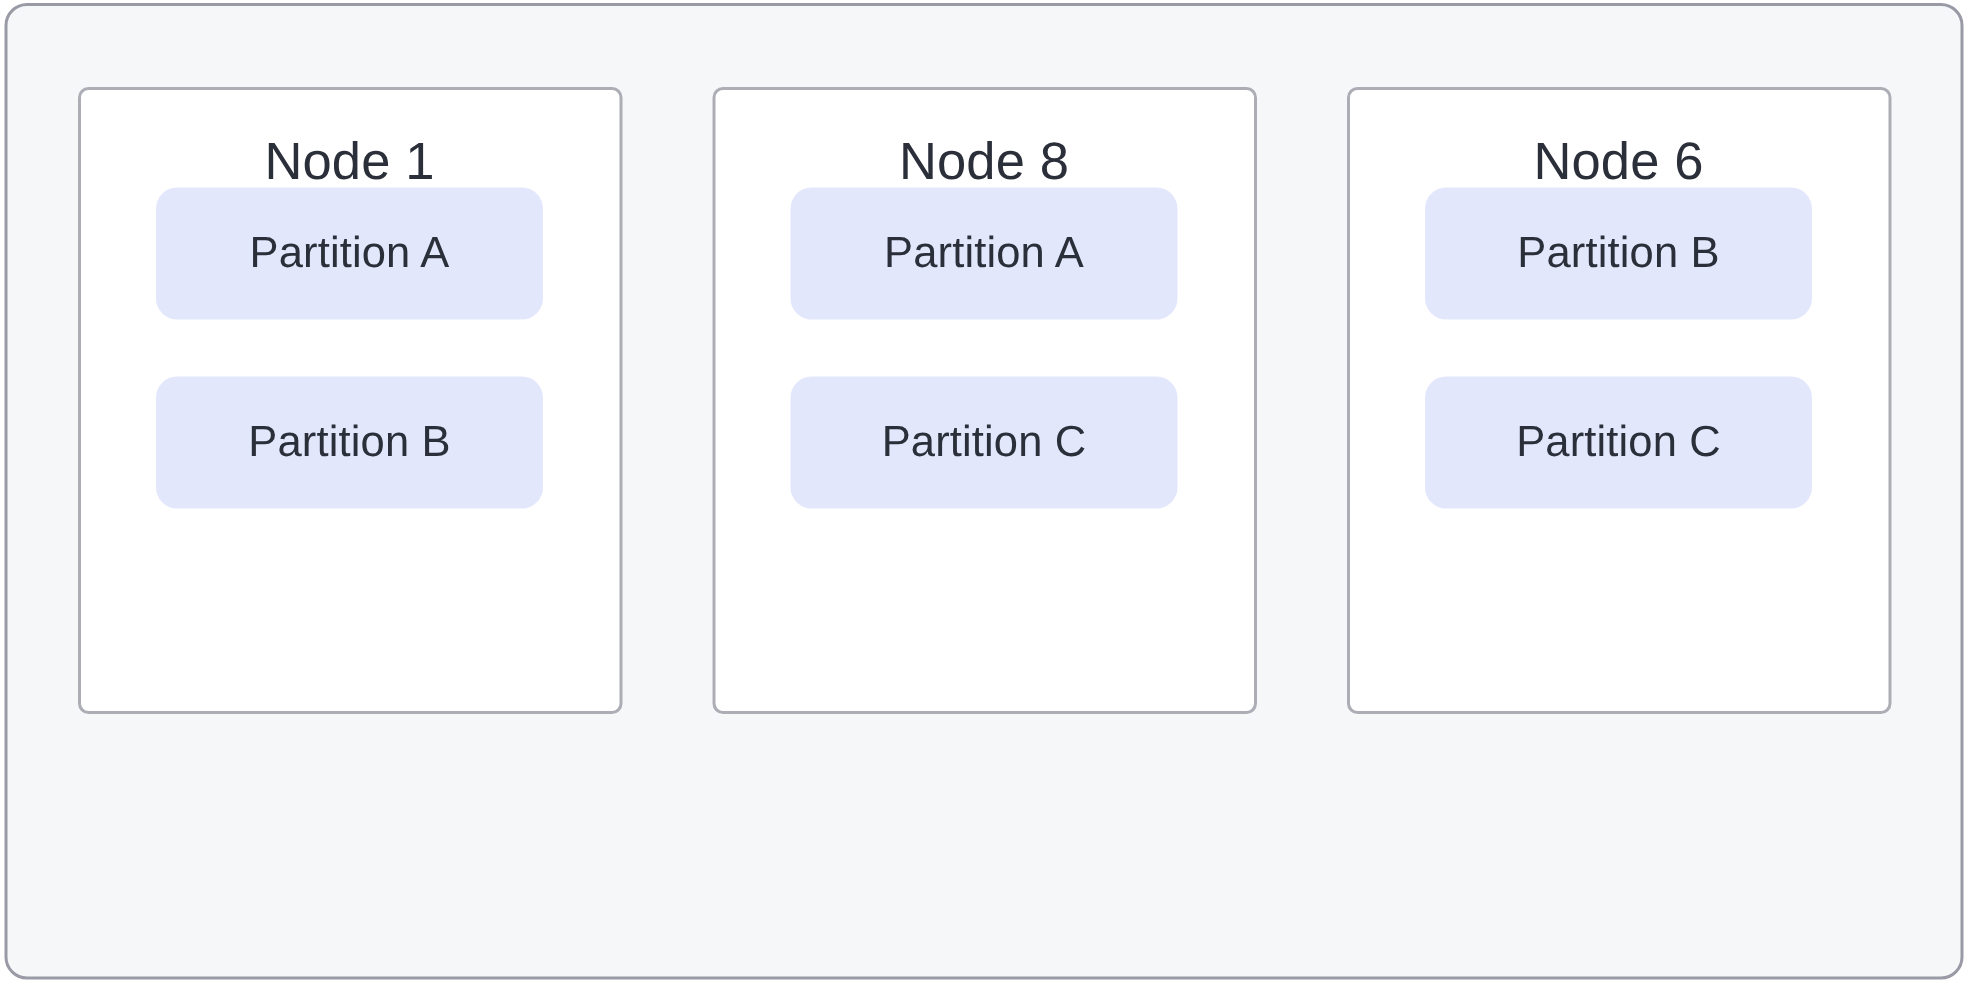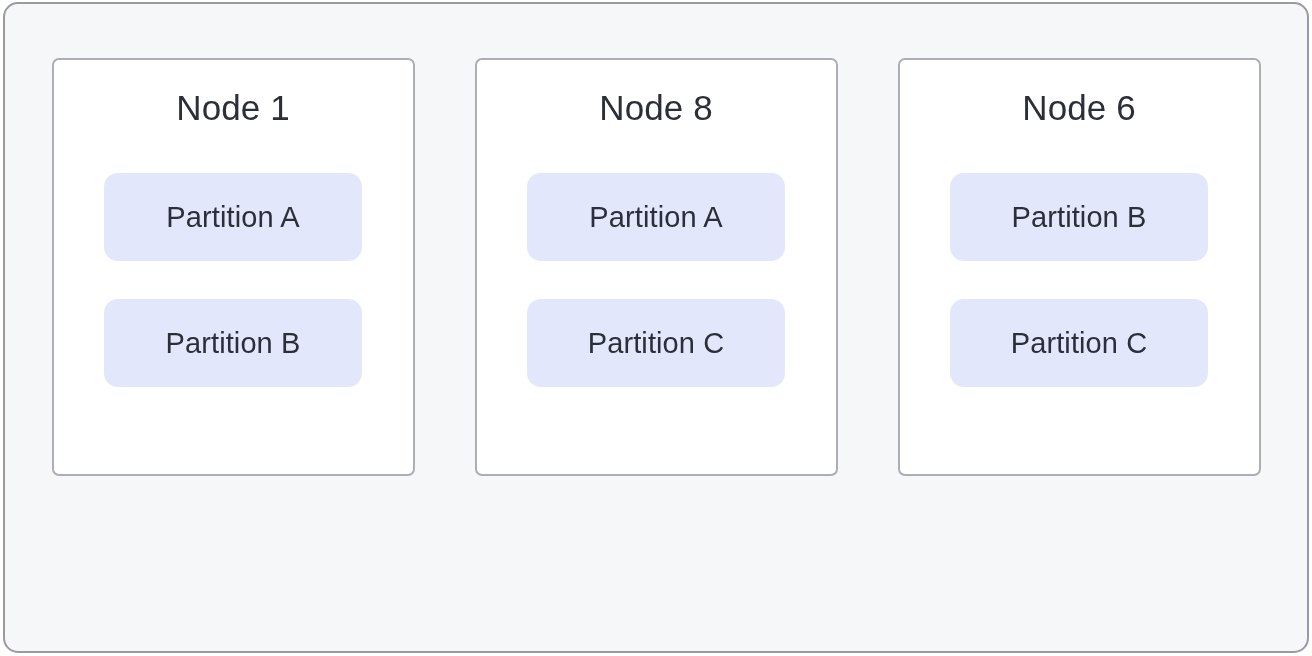--- a/index.html
+++ b/index.html
@@ -72,21 +72,20 @@
   .node-title {
     margin-top: 30px;
     font-size: 35px;
     line-height: 1;
     font-weight: 400;
     color: #2b2f3a;
     letter-spacing: 0.1px;
   }
 
   .partition-list {
-    margin-top: 48px;
     display: flex;
     flex-direction: column;
     align-items: center;
     gap: 38px;
     justify-content: center;
   }
 
   .partition-pill {
     box-sizing: border-box;
     width: 258px;

